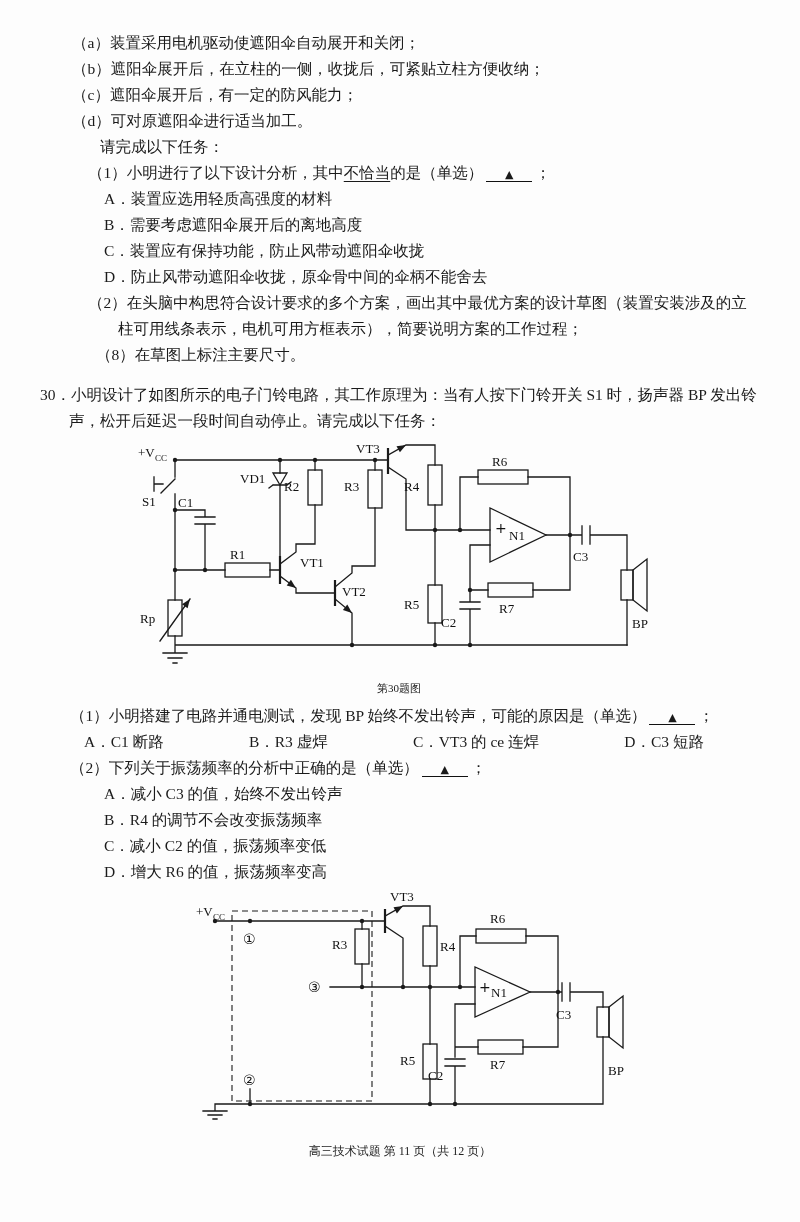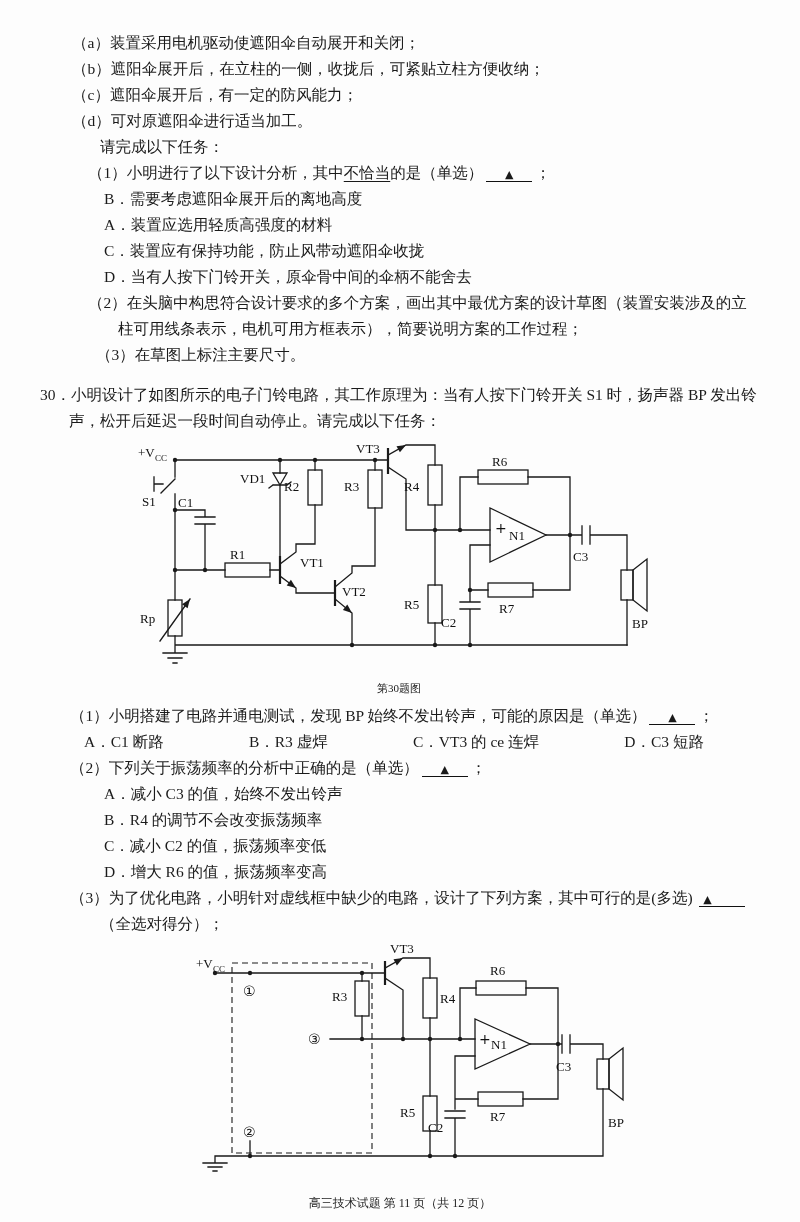--- a/index.html
+++ b/index.html
@@ -45,26 +45,26 @@
 <div>
   <div class="line ind-a">（a）装置采用电机驱动使遮阳伞自动展开和关闭；</div>
   <div class="line ind-a">（b）遮阳伞展开后，在立柱的一侧，收拢后，可紧贴立柱方便收纳；</div>
   <div class="line ind-a">（c）遮阳伞展开后，有一定的防风能力；</div>
   <div class="line ind-a">（d）可对原遮阳伞进行适当加工。</div>
   <div class="line ind-task">请完成以下任务：</div>
 
   <div class="line ind-q">
     <span>（1）小明进行了以下设计分析，其中</span><span class="emph">不恰当</span><span>的是（单选）</span><span class="blank">▲</span><span>；</span>
   </div>
+  <div class="line ind-opt">A．装置应选用轻质高强度的材料</div>
   <div class="line ind-opt">B．需要考虑遮阳伞展开后的离地高度</div>
-  <div class="line ind-opt">A．装置应选用轻质高强度的材料</div>
   <div class="line ind-opt">C．装置应有保持功能，防止风带动遮阳伞收拢</div>
-  <div class="line ind-opt">D．当有人按下门铃开关，原伞骨中间的伞柄不能舍去</div>
+  <div class="line ind-opt">D．防止风带动遮阳伞收拢，原伞骨中间的伞柄不能舍去</div>
   <div class="hang2">（2）在头脑中构思符合设计要求的多个方案，画出其中最优方案的设计草图（装置安装涉及的立柱可用线条表示，电机可用方框表示），简要说明方案的工作过程；</div>
-  <div class="line ind-q3">（3）在草图上标注主要尺寸。</div>
+  <div class="line ind-q3">（8）在草图上标注主要尺寸。</div>
 </div>
 
 <div>
   <div class="hang30">30．小明设计了如图所示的电子门铃电路，其工作原理为：当有人按下门铃开关 S1 时，扬声器 BP 发出铃声，松开后延迟一段时间自动停止。请完成以下任务：</div>
 
   <div class="circuit1">
     <svg width="618" height="233" viewBox="0 0 618 233">
       <g class="w">
         <path d="M45,20 H258 M45,205 H497 M45,205 V213 M33,213 H57 M38,218 H52 M43,223 H47
                  M45,20 V37 M45,39 L31,53 M24,37 V51 M24,44 H33 M45,54 V160 M45,196 V205
@@ -164,23 +164,20 @@
   </div>
 
   <div class="line subq">
     <span>（2）下列关于振荡频率的分析中正确的是（单选）</span><span class="blank">▲</span><span>；</span>
   </div>
   <div class="line ind-opt">A．减小 C3 的值，始终不发出铃声</div>
   <div class="line ind-opt">B．R4 的调节不会改变振荡频率</div>
   <div class="line ind-opt">C．减小 C2 的值，振荡频率变低</div>
   <div class="line ind-opt">D．增大 R6 的值，振荡频率变高</div>
 
-  <div class="hangq303">
-    <span>（3）为了优化电路，小明针对虚线框中缺少的电路，设计了下列方案，其中可行的是(多选)</span> <span class="blank">▲</span> <span>（全选对得分）；</span>
-  </div>
 
   <div class="circuit2">
     <svg width="520" height="236" viewBox="0 0 520 236">
       <rect x="42" y="22" width="140" height="190" class="dash"></rect>
       <g class="w">
         <path d="M25,32 H195 M25,215 H413 M25,215 V222 M13,222 H37 M18,226 H32 M23,230 H27
                  M60,200 V215
                  M172,32 V40 M172,75 V98 M140,98 H240
                  M195,27 L213,17 L240,17 L240,37
                  M195,37 L213,49 L213,98

